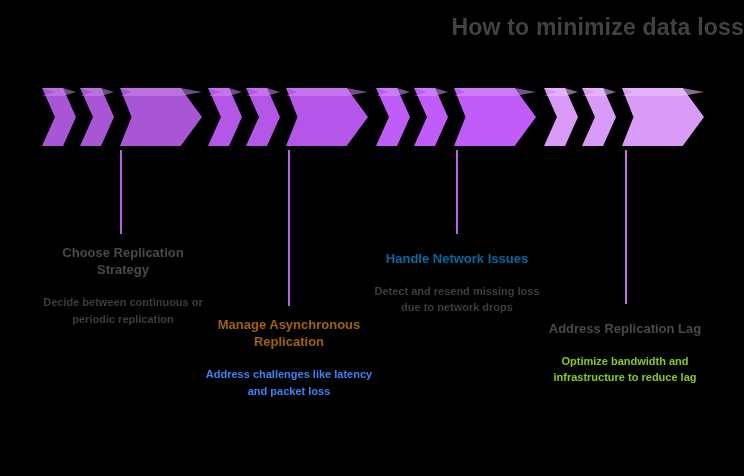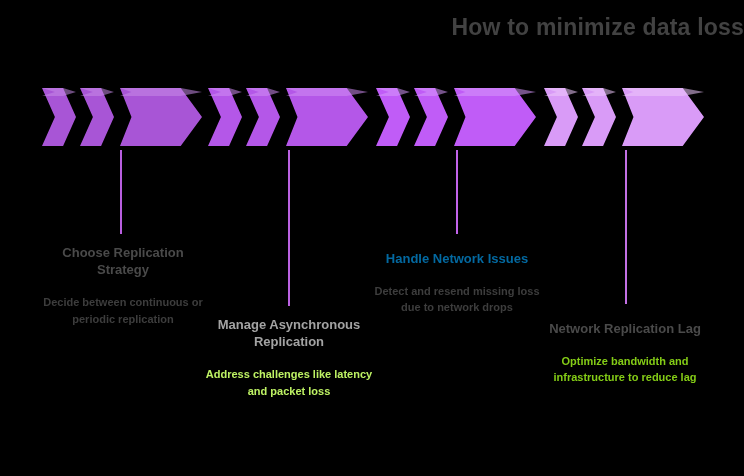--- a/index.html
+++ b/index.html
@@ -155,22 +155,22 @@
         <div class="body" style="background: rgb(180, 87, 232);"></div>
         <div class="bevel" style="background: rgb(207, 141, 242);"></div>
       </div>
       <div class="chev chev-lg">
         <div class="body" style="background: rgb(180, 87, 232);"></div>
         <div class="bevel" style="background: rgb(207, 141, 242);"></div>
       </div>
     </div>
     <div class="connector" style="background: rgb(187, 98, 226); height: 156px; left: 92px;"></div>
     <div class="textblock" style="top: 316px;">
-      <p class="step-heading" style="color: #a3a3a3;">Manage Asynchronous Replication</p>
-      <p class="step-desc" style="color: #bef264;">Address challenges like latency and packet loss</p>
+      <p class="step-heading" style="color: #a16207;">Manage Asynchronous Replication</p>
+      <p class="step-desc" style="color: #3b82f6;">Address challenges like latency and packet loss</p>
     </div>
   </div>
 
   <div class="step step-2">
     <div class="chevrons">
       <div class="chev chev-sm chev-sm-1">
         <div class="body" style="background: rgb(192, 92, 247);"></div>
         <div class="bevel" style="background: rgb(214, 151, 251);"></div>
       </div>
       <div class="chev chev-sm chev-sm-2">
@@ -199,18 +199,18 @@
         <div class="body" style="background: rgb(217, 155, 247);"></div>
         <div class="bevel" style="background: rgb(236, 199, 252);"></div>
       </div>
       <div class="chev chev-lg">
         <div class="body" style="background: rgb(217, 155, 247);"></div>
         <div class="bevel" style="background: rgb(236, 199, 252);"></div>
       </div>
     </div>
     <div class="connector" style="background: rgb(195, 112, 228); height: 154px; left: 93px;"></div>
     <div class="textblock" style="top: 320px;">
-      <p class="step-heading" style="color: rgb(74, 74, 74);">Network Replication Lag</p>
+      <p class="step-heading" style="color: rgb(74, 74, 74);">Address Replication Lag</p>
       <p class="step-desc" style="color: #84cc16;">Optimize bandwidth and infrastructure to reduce lag</p>
     </div>
   </div>
 
 </div>
 
 </body></html>

